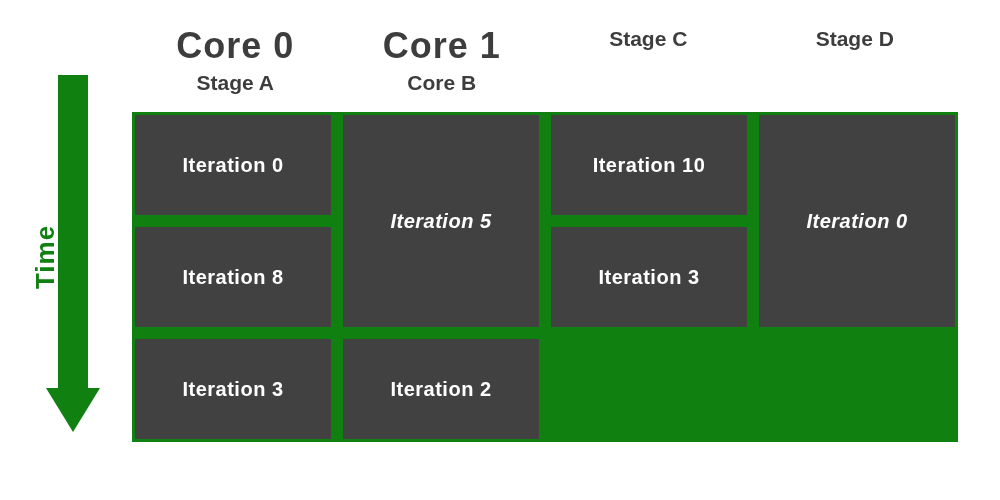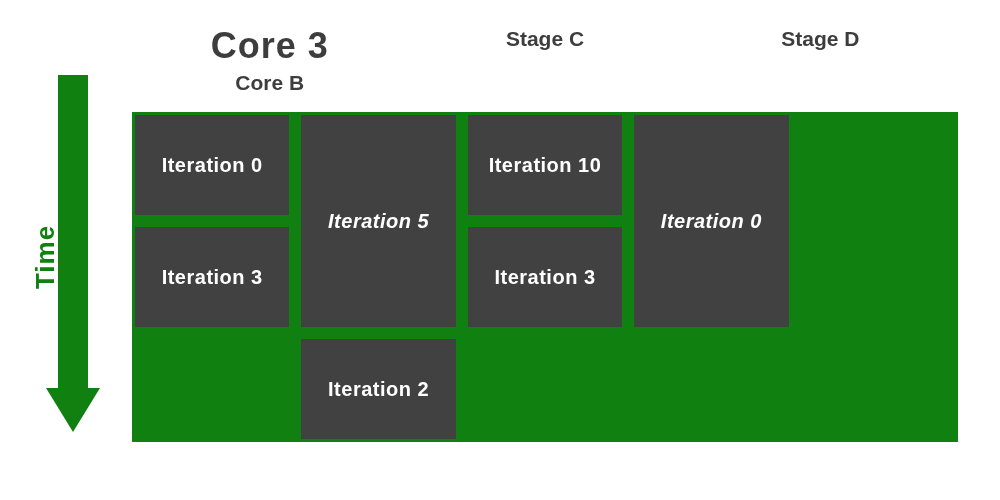--- a/index.html
+++ b/index.html
@@ -82,21 +82,21 @@
   .grid {
     position: absolute;
     left: 132px;
     top: 112px;
     width: 826px;
     height: 330px;
     box-sizing: border-box;
     background: var(--green);
     border: 3px solid var(--green);
     display: grid;
-    grid-template-columns: repeat(5, 1fr);
+    grid-template-columns: repeat(4, 1fr);
     grid-template-rows: repeat(3, 1fr);
     grid-auto-flow: column;
     gap: 12px;
   }
   .cell {
     background: var(--boxfill);
     display: flex;
     align-items: center;
     justify-content: center;
     color: #ffffff;
@@ -113,34 +113,39 @@
 <body>
 
 <div class="canvas">
 
   <div class="time-arrow-shaft"></div>
   <div class="time-arrow-head"></div>
   <div class="time-label">Time</div>
 
   <div class="headers">
     <div class="col-header">
-      <div class="core-title">Core 3</div>
+      <div class="core-title">Core 0</div>
+      <div class="stage-label">Stage A</div>
+    </div>
+    <div class="col-header">
+      <div class="core-title">Core 1</div>
       <div class="stage-label">Core B</div>
     </div>
     <div class="col-header">
       <div class="stage-label">Stage C</div>
     </div>
     <div class="col-header">
       <div class="stage-label">Stage D</div>
     </div>
   </div>
 
   <div class="grid">
 
     <div class="cell">Iteration 0</div>
+    <div class="cell">Iteration 8</div>
 
     <div class="cell">Iteration 3</div>
     <div class="cell span2">Iteration 5</div>
 
     <div class="cell">Iteration 2</div>
     <div class="cell">Iteration 10</div>
 
     <div class="cell">Iteration 3</div>
     <div class="cell span2">Iteration 0</div>
   </div>

